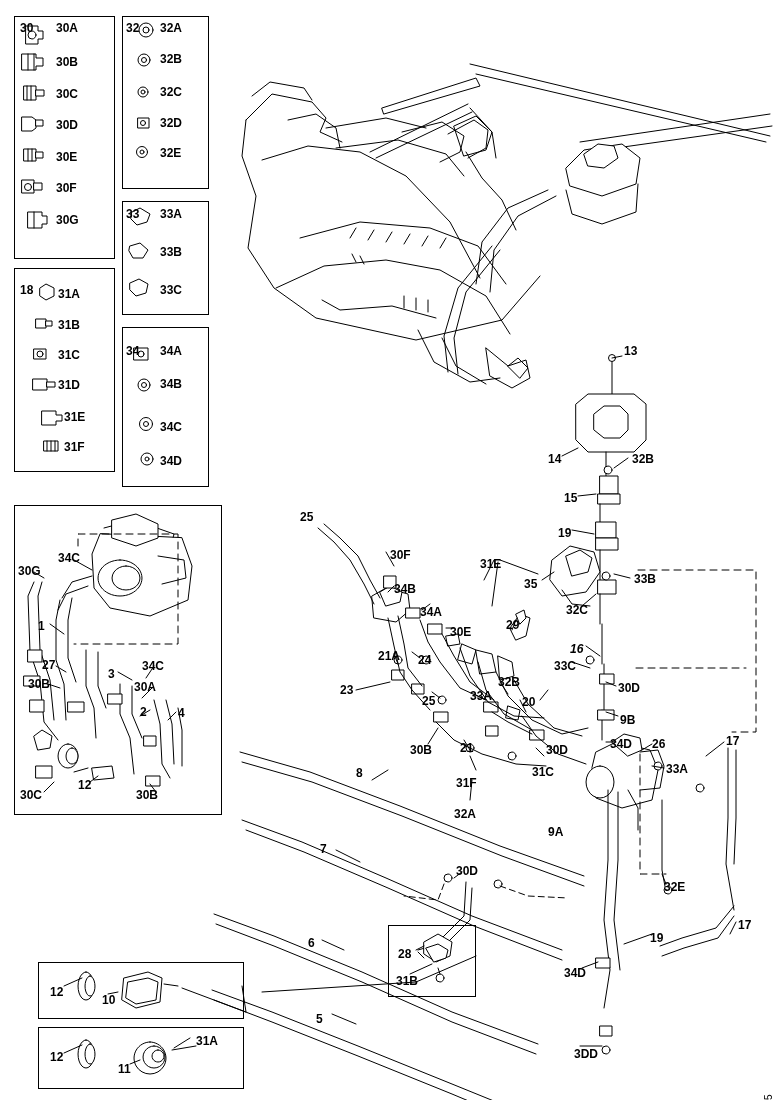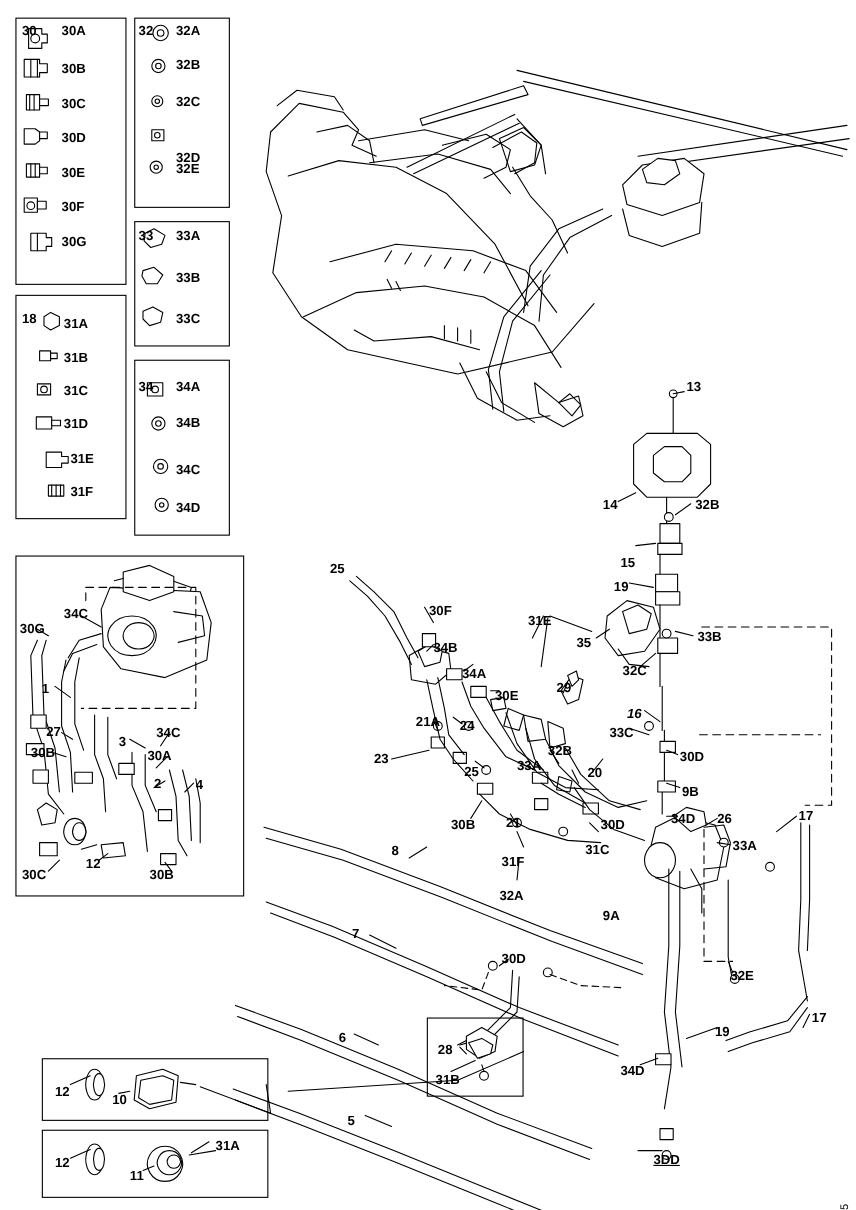--- a/index.html
+++ b/index.html
@@ -387,21 +387,21 @@
       <div class="lbl" style="left: 58px; top: 288px;">31A</div>
       <div class="lbl" style="left: 58px; top: 319px;">31B</div>
       <div class="lbl" style="left: 58px; top: 349px;">31C</div>
       <div class="lbl" style="left: 58px; top: 379px;">31D</div>
       <div class="lbl" style="left: 64px; top: 411px;">31E</div>
       <div class="lbl" style="left: 64px; top: 441px;">31F</div>
       <div class="lbl" style="left: 126px; top: 22px; text-align: center;">32</div>
       <div class="lbl" style="left: 160px; top: 22px;">32A</div>
       <div class="lbl" style="left: 160px; top: 53px;">32B</div>
       <div class="lbl" style="left: 160px; top: 86px;">32C</div>
-      <div class="lbl" style="left: 160px; top: 117px; margin-top: 20px;">32D</div>
+      <div class="lbl" style="left: 160px; top: 117px;">32D</div>
       <div class="lbl" style="left: 160px; top: 147px;">32E</div>
       <div class="lbl" style="left: 126px; top: 208px;">33</div>
       <div class="lbl" style="left: 160px; top: 208px;">33A</div>
       <div class="lbl" style="left: 160px; top: 246px;">33B</div>
       <div class="lbl" style="left: 160px; top: 284px;">33C</div>
       <div class="lbl" style="left: 126px; top: 345px;">34</div>
       <div class="lbl" style="left: 160px; top: 345px;">34A</div>
       <div class="lbl" style="left: 160px; top: 378px;">34B</div>
       <div class="lbl" style="left: 160px; top: 421px;">34C</div>
       <div class="lbl" style="left: 160px; top: 455px;">34D</div>
@@ -414,52 +414,52 @@
       <div class="lbl" style="left: 142px; top: 660px;">34C</div>
       <div class="lbl" style="left: 134px; top: 681px;">30A</div>
       <div class="lbl" style="left: 140px; top: 706px;">2</div>
       <div class="lbl" style="left: 178px; top: 707px;">4</div>
       <div class="lbl" style="left: 78px; top: 779px;">12</div>
       <div class="lbl" style="left: 20px; top: 789px;">30C</div>
       <div class="lbl" style="left: 136px; top: 789px;">30B</div>
       <div class="lbl" style="left: 624px; top: 345px;">13</div>
       <div class="lbl" style="left: 548px; top: 453px;">14</div>
       <div class="lbl" style="left: 632px; top: 453px;">32B</div>
-      <div class="lbl" style="left: 564px; top: 492px; margin-top: 13px;">15</div>
+      <div class="lbl" style="left: 564px; top: 492px;">15</div>
       <div class="lbl" style="left: 558px; top: 527px;">19</div>
       <div class="lbl" style="left: 524px; top: 578px;">35</div>
       <div class="lbl" style="left: 634px; top: 573px;">33B</div>
       <div class="lbl" style="left: 566px; top: 604px;">32C</div>
       <div class="lbl" style="left: 480px; top: 558px;">31E</div>
       <div class="lbl" style="left: 570px; top: 643px; font-style: italic;">16</div>
       <div class="lbl" style="left: 554px; top: 660px;">33C</div>
       <div class="lbl" style="left: 618px; top: 682px;">30D</div>
       <div class="lbl" style="left: 620px; top: 714px;">9B</div>
       <div class="lbl" style="left: 610px; top: 738px;">34D</div>
       <div class="lbl" style="left: 652px; top: 738px;">26</div>
       <div class="lbl" style="left: 726px; top: 735px;">17</div>
       <div class="lbl" style="left: 666px; top: 763px;">33A</div>
       <div class="lbl" style="left: 664px; top: 881px;">32E</div>
       <div class="lbl" style="left: 738px; top: 919px;">17</div>
       <div class="lbl" style="left: 650px; top: 932px;">19</div>
       <div class="lbl" style="left: 564px; top: 967px;">34D</div>
-      <div class="lbl" style="left: 594px; top: 1048px; text-decoration: underline;">3DD</div>
+      <div class="lbl" style="left: 574px; top: 1048px;">3DD</div>
       <div class="lbl" style="left: 300px; top: 511px;">25</div>
       <div class="lbl" style="left: 390px; top: 549px;">30F</div>
       <div class="lbl" style="left: 394px; top: 583px;">34B</div>
       <div class="lbl" style="left: 420px; top: 606px;">34A</div>
       <div class="lbl" style="left: 450px; top: 626px;">30E</div>
       <div class="lbl" style="left: 506px; top: 619px;">29</div>
       <div class="lbl" style="left: 378px; top: 650px;">21A</div>
       <div class="lbl" style="left: 418px; top: 654px;">24</div>
       <div class="lbl" style="left: 340px; top: 684px;">23</div>
       <div class="lbl" style="left: 422px; top: 695px;">25</div>
       <div class="lbl" style="left: 498px; top: 676px;">32B</div>
       <div class="lbl" style="left: 470px; top: 690px;">33A</div>
-      <div class="lbl" style="left: 522px; top: 696px; padding-left: 12px;">20</div>
+      <div class="lbl" style="left: 522px; top: 696px;">20</div>
       <div class="lbl" style="left: 410px; top: 744px;">30B</div>
       <div class="lbl" style="left: 460px; top: 742px;">21</div>
       <div class="lbl" style="left: 546px; top: 744px;">30D</div>
       <div class="lbl" style="left: 456px; top: 777px;">31F</div>
       <div class="lbl" style="left: 532px; top: 766px;">31C</div>
       <div class="lbl" style="left: 454px; top: 808px;">32A</div>
       <div class="lbl" style="left: 548px; top: 826px;">9A</div>
       <div class="lbl" style="left: 356px; top: 767px;">8</div>
       <div class="lbl" style="left: 320px; top: 843px;">7</div>
       <div class="lbl" style="left: 308px; top: 937px;">6</div>

